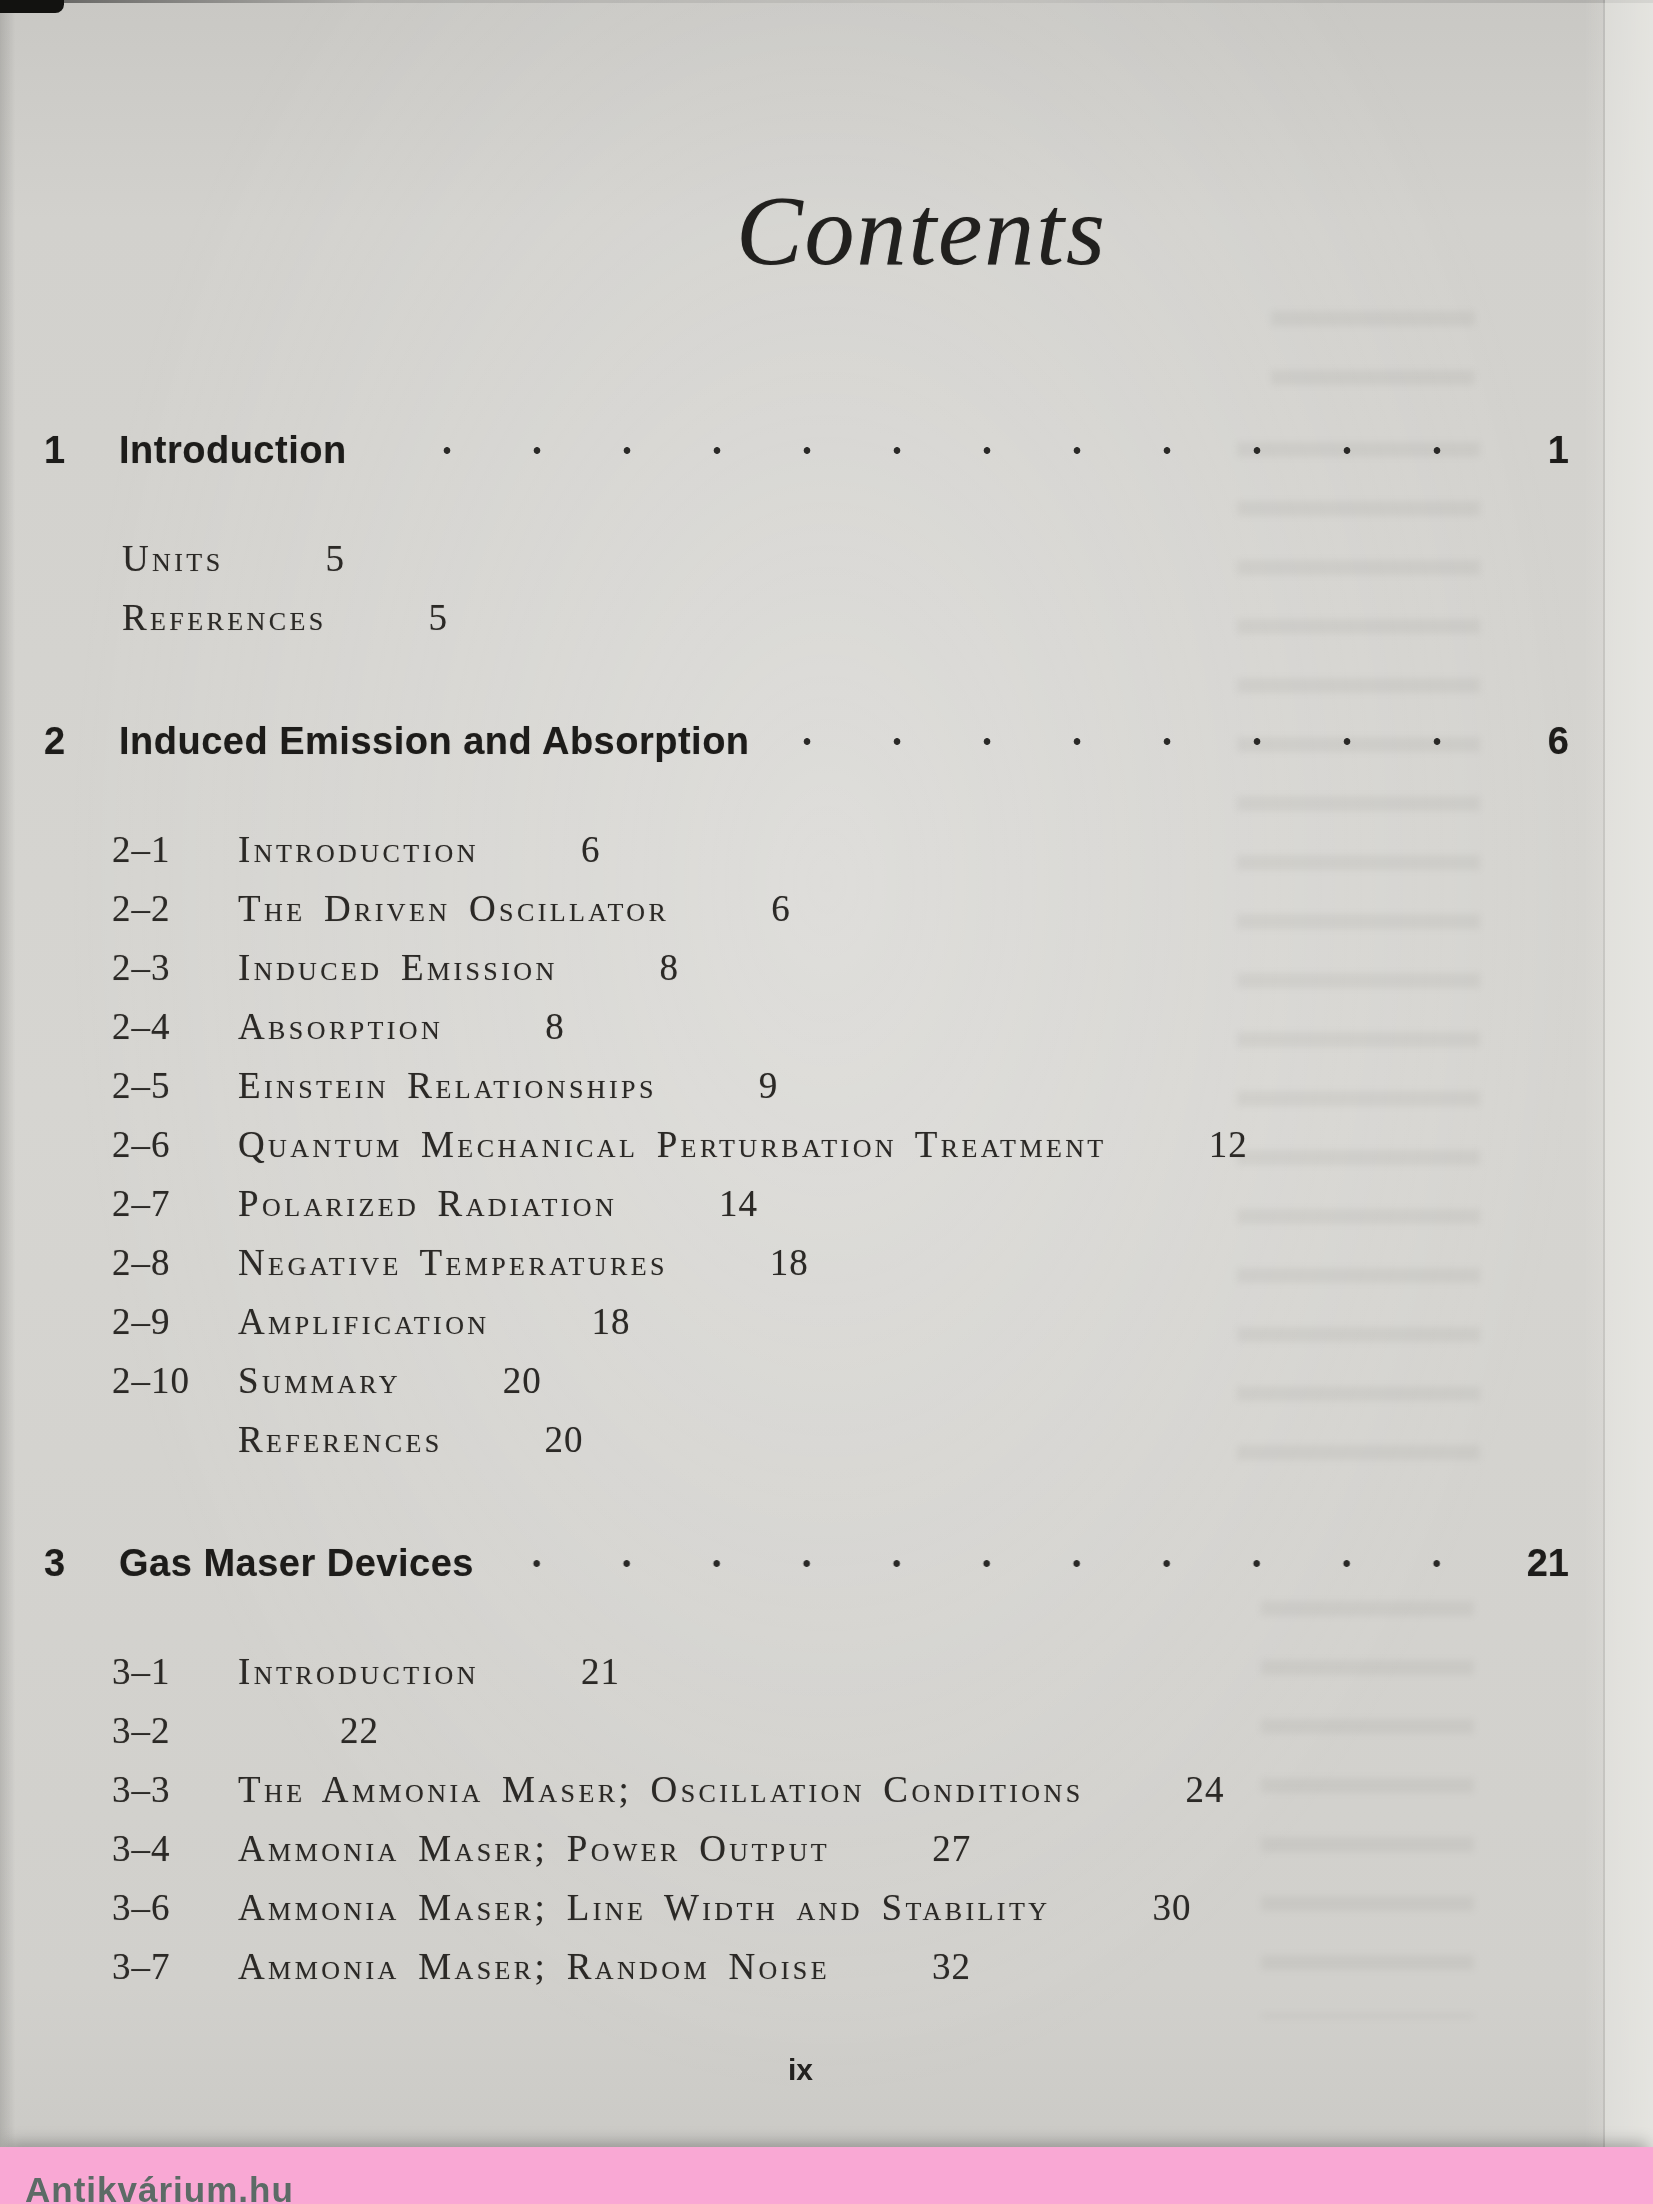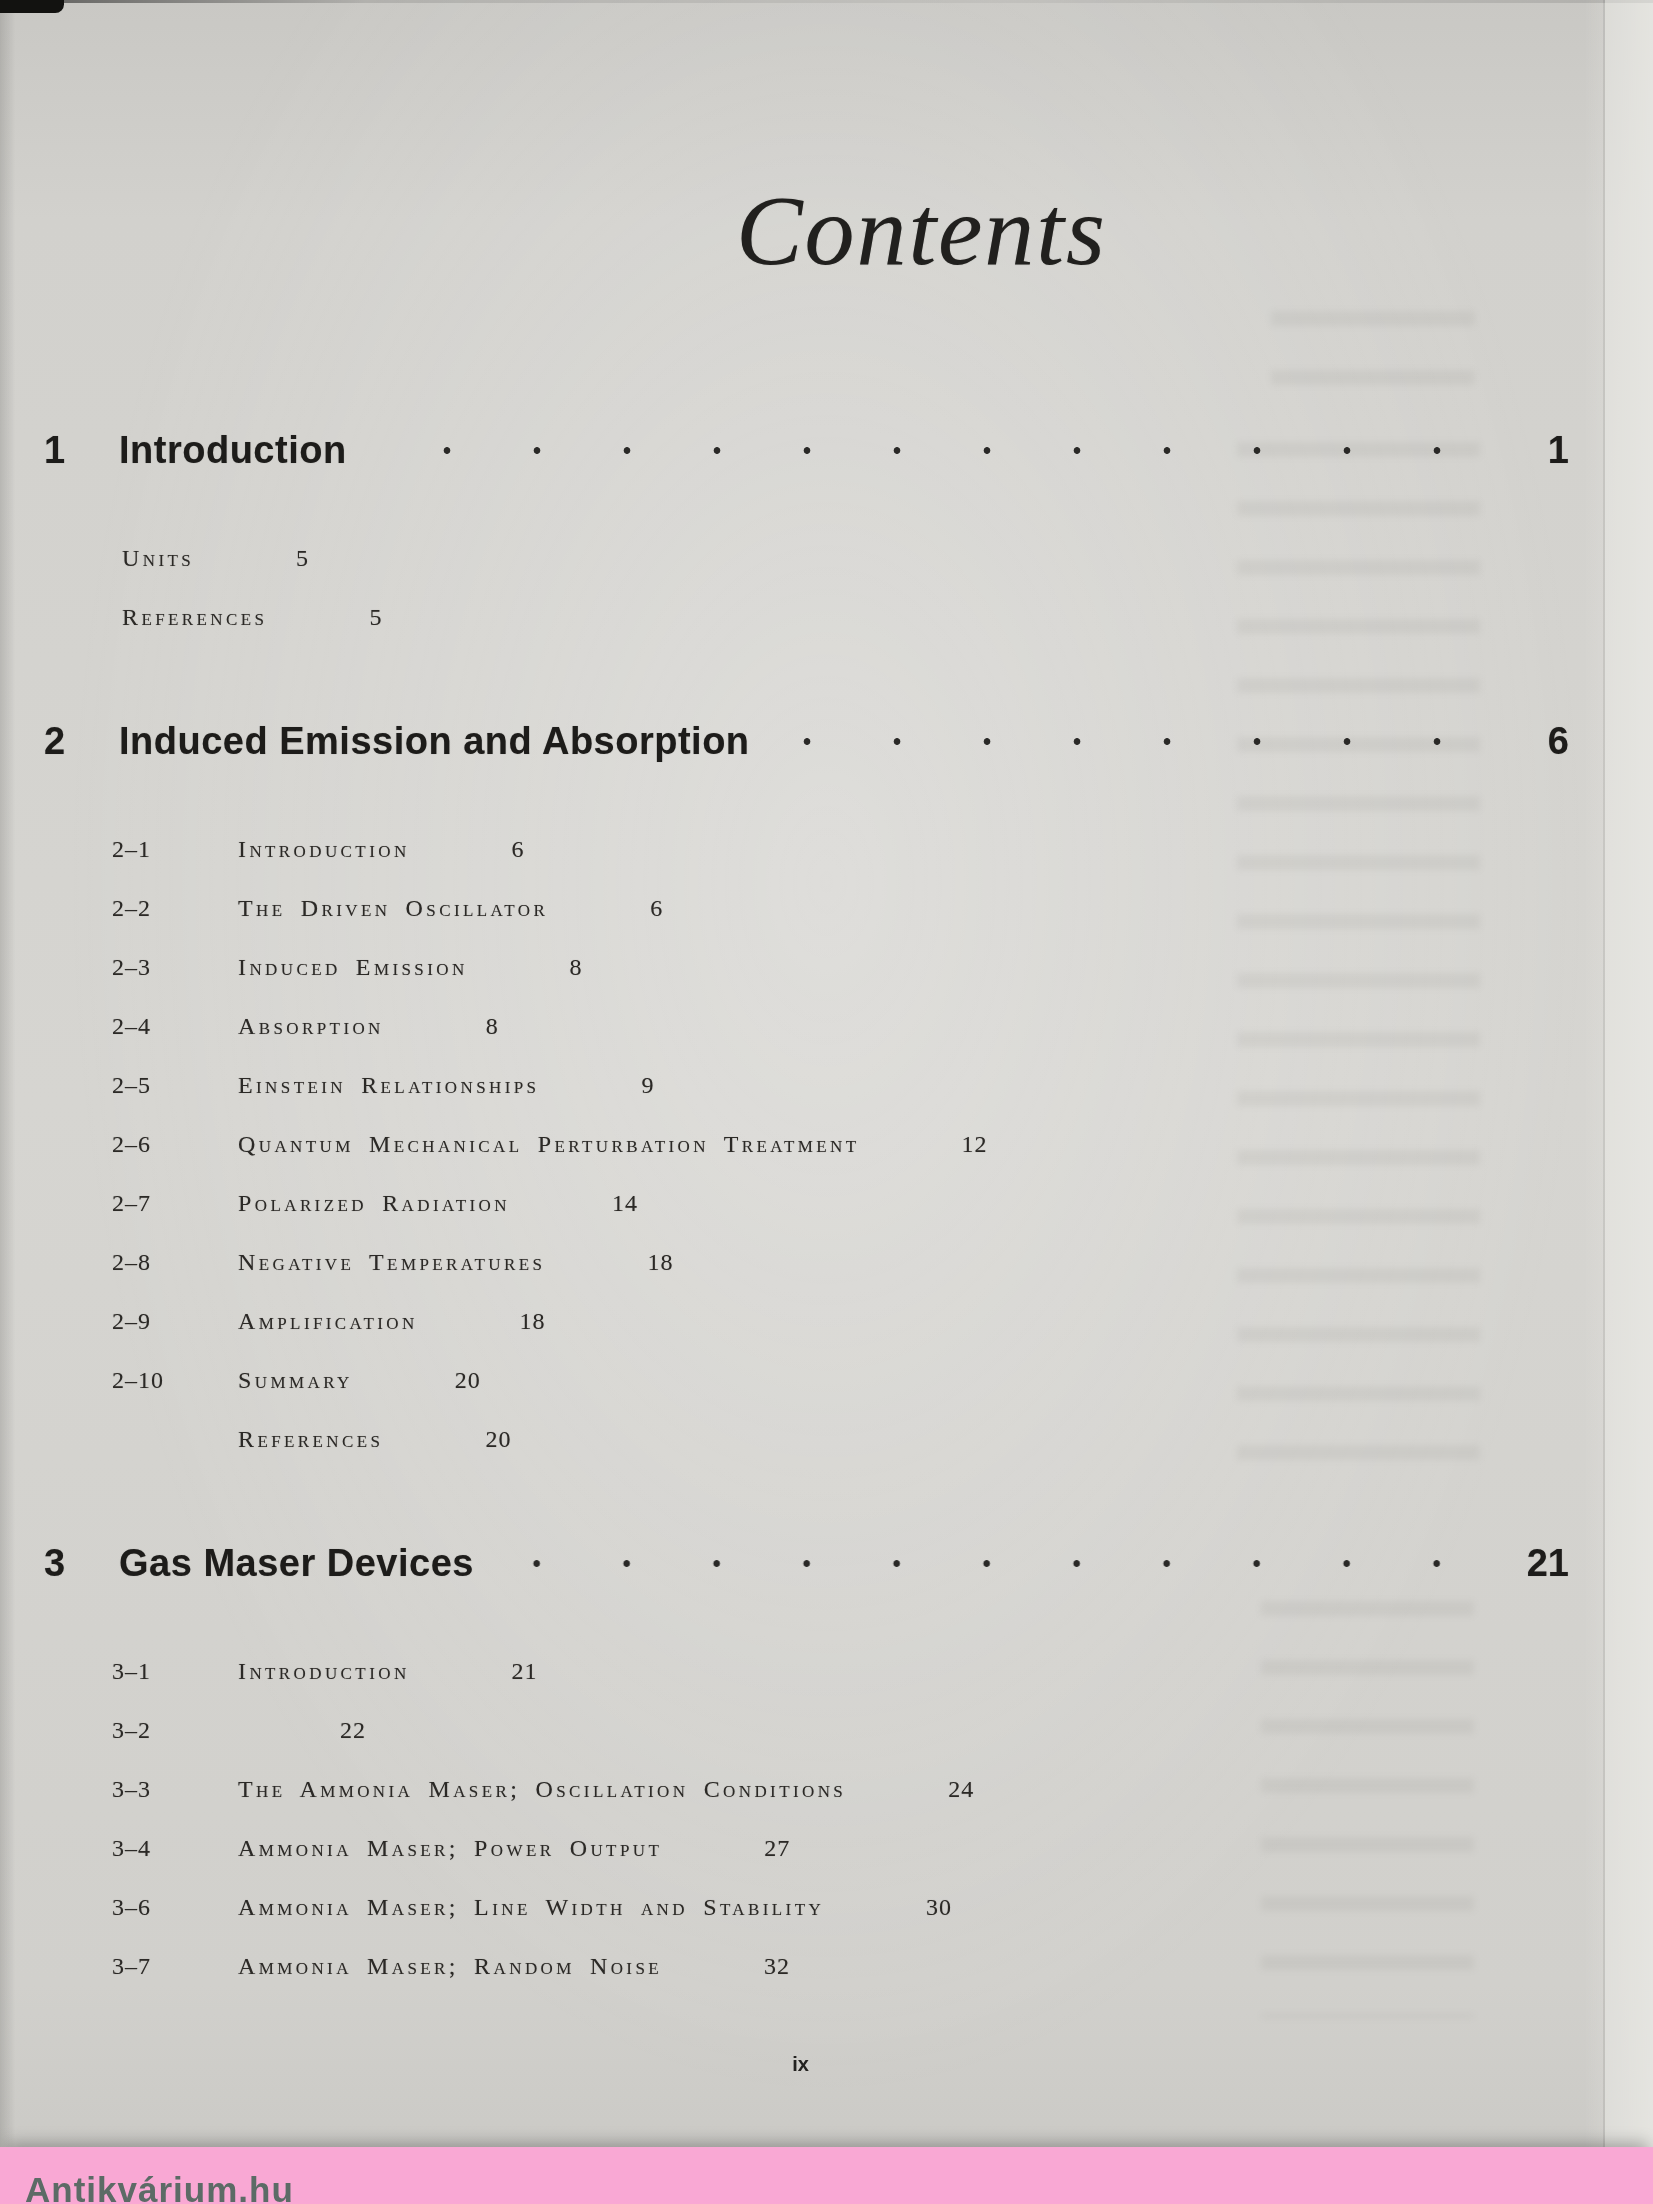--- a/index.html
+++ b/index.html
@@ -47,34 +47,34 @@
   }
   .ch-num{flex:0 0 75px;}
   .ch-title{white-space:nowrap;letter-spacing:0.5px;}
   .leader{
     flex:1 1 auto;align-self:stretch;margin:0 19.4px 0 29px;
     background-image:radial-gradient(circle, #2a2927 3px, rgba(0,0,0,0) 3.7px);
     background-size:90px 100%;background-repeat:repeat-x;background-position:right 60%;
   }
   .ch-page{flex:0 0 68px;text-align:right;}
 
-  .entries{margin-left:68px;font-size:24px;line-height:59px;
+  .entries{margin-left:68px;font-size:37px;line-height:59px;
     font-variant:small-caps;letter-spacing:3.4px;word-spacing:5.8px;
     text-shadow:0 0 1px rgba(43,41,38,.3);}
   .entries.no-numbers{margin-left:78px;}
   .entry{display:flex;align-items:baseline;white-space:nowrap;}
   .en-num{flex:0 0 126px;font-variant:normal;letter-spacing:1px;}
   .entries.no-numbers .en-num{flex:0 0 0;}
   .en-title{}
   .en-page{margin-left:102px;font-variant:normal;letter-spacing:1px;}
 
   
   .folio{position:absolute;top:2053px;left:747px;width:107px;text-align:center;
     font-family:"Liberation Sans","DejaVu Sans",sans-serif;font-weight:bold;
-    font-size:20px;color:#232220;}
+    font-size:30px;color:#232220;}
 
   
   .strip{position:absolute;left:0;right:0;top:2147px;bottom:0;background:#f9a8d4;overflow:hidden;
     box-shadow:0 -9.7px 15.5px -5.8px rgba(0,0,0,.28);}
   .watermark{position:absolute;left:25px;top:23px;
     font-family:"Liberation Sans","DejaVu Sans",sans-serif;font-weight:bold;
     font-size:35px;letter-spacing:1px;color:#5c6b66;}
 </style>
 </head>
 <body>

